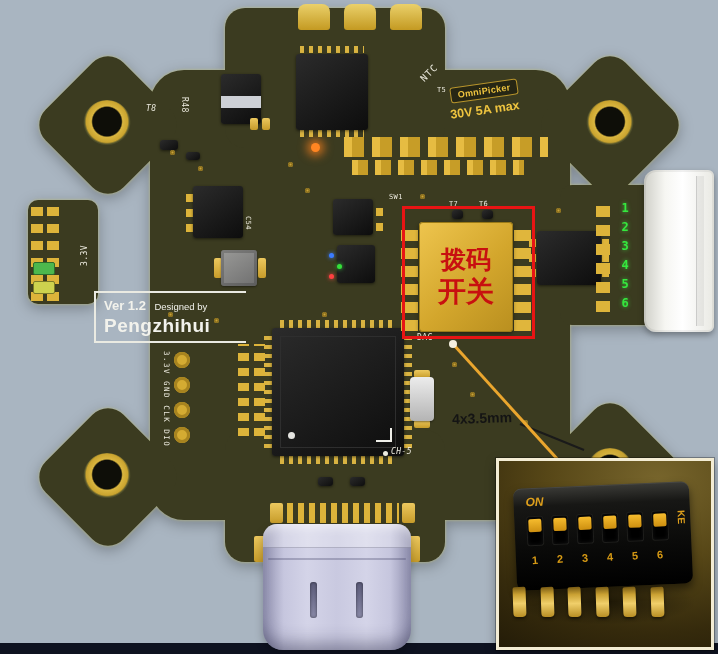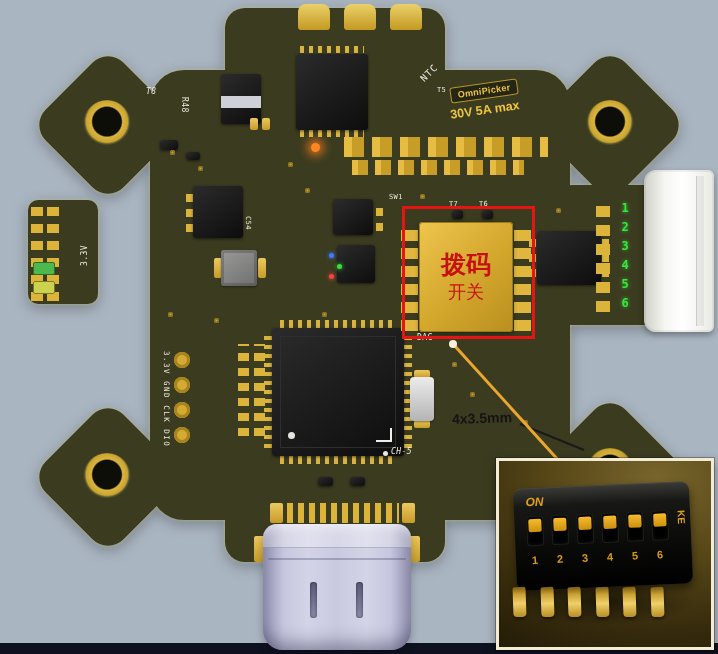--- a/index.html
+++ b/index.html
@@ -114,21 +114,21 @@
   <div class="pad" style="left:414px;top:420px;width:16px;height:8px;"></div>
   <div class="abs" style="left:410px;top:377px;width:24px;height:44px;border-radius:4px;background:linear-gradient(180deg,#ececec,#b4b4b4);box-shadow:0 1px 2px rgba(0,0,0,.4);"></div>
 
   <div class="dipcol" style="left:401px;top:229px;width:17px;height:102px;"></div>
   <div class="dipcol" style="left:514px;top:229px;width:17px;height:102px;"></div>
   <div class="abs" style="left:419px;top:222px;width:94px;height:110px;border-radius:4px;
               background:linear-gradient(135deg,#eec54e 0%,#d3a62c 55%,#b98f1f 100%);
               box-shadow:0 2px 4px rgba(0,0,0,.4),inset 0 0 0 1px #9a7a18;
               display:flex;flex-direction:column;align-items:center;justify-content:center;gap:2px;">
     <div style="font-size:25px;font-weight:bold;color:#c81010;font-family:'DejaVu Sans',sans-serif;line-height:1.15;">拨码</div>
-    <div style="font-size:18px;font-weight:normal;color:#c81010;font-family:'DejaVu Sans',sans-serif;line-height:1.15;">开关</div>
+    <div style="font-size:28px;font-weight:bold;color:#c81010;font-family:'DejaVu Sans',sans-serif;line-height:1.15;">开关</div>
   </div>
 
   <div class="padcol9" style="left:31px;top:205px;width:12px;height:96px;"></div>
   <div class="padcol9" style="left:47px;top:205px;width:12px;height:96px;"></div>
   <div class="abs" style="left:33px;top:262px;width:22px;height:13px;background:#4db84d;border:1px solid #2c6e2c;border-radius:2px;"></div>
   <div class="abs" style="left:33px;top:281px;width:22px;height:13px;background:#cdd24e;border:1px solid #7a7a28;border-radius:2px;"></div>
 
   <div class="padcol11" style="left:596px;top:200px;width:14px;height:112px;"></div>
   <div class="abs" style="left:617px;top:199px;width:16px;">
     <span class="greennum">1</span>
@@ -138,20 +138,27 @@
     <span class="greennum">5</span>
     <span class="greennum">6</span>
   </div>
 
   <div class="abs" style="left:644px;top:170px;width:70px;height:162px;border-radius:12px 6px 6px 12px;
               background:linear-gradient(90deg,#cfcfc8 0%,#f6f6f2 30%,#ffffff 55%,#e9e9e3 100%);
               box-shadow:0 3px 6px rgba(0,0,0,.35),inset 0 0 0 2px rgba(0,0,0,.06);">
     <div style="position:absolute;left:52px;top:6px;width:8px;height:150px;background:rgba(0,0,0,.05);border-left:1px solid rgba(0,0,0,.12);"></div>
   </div>
 
+  <div class="abs" style="left:94px;top:291px;width:152px;height:52px;border:2px solid #eaeae2;border-right:0;padding:3px 8px;color:#f2f2ec;">
+    <div style="white-space:nowrap;">
+      <span style="font-size:13px;font-weight:bold;">Ver 1.2</span>
+      <span style="font-size:9.5px;margin-left:4px;">Designed by</span>
+    </div>
+    <div style="font-size:19px;font-weight:bold;letter-spacing:.5px;margin-top:1px;">Pengzhihui</div>
+  </div>
 
   <div class="tpad" style="left:174px;top:352px;"></div>
   <div class="tpad" style="left:174px;top:377px;"></div>
   <div class="tpad" style="left:174px;top:402px;"></div>
   <div class="tpad" style="left:174px;top:427px;"></div>
   <div class="silk" style="left:171px;top:351px;font-size:7.5px;transform:rotate(90deg);transform-origin:0 0;letter-spacing:1.5px;">3.3V GND CLK DIO</div>
 
   <div class="padcol8" style="left:238px;top:344px;width:11px;height:92px;"></div>
   <div class="padcol8" style="left:254px;top:344px;width:11px;height:92px;"></div>
 
@@ -184,21 +191,21 @@
   <div class="via" style="left:305px;top:188px;"></div>
   <div class="via" style="left:420px;top:194px;"></div>
   <div class="via" style="left:556px;top:208px;"></div>
   <div class="via" style="left:168px;top:312px;"></div>
   <div class="via" style="left:214px;top:318px;"></div>
   <div class="via" style="left:452px;top:362px;"></div>
   <div class="via" style="left:470px;top:392px;"></div>
   <div class="via" style="left:523px;top:420px;"></div>
   <div class="via" style="left:322px;top:312px;"></div>
 
-  <div class="silk" style="left:146px;top:87px;font-style:italic;">T8</div>
+  <div class="silk" style="left:146px;top:104px;font-style:italic;">T8</div>
   <div class="silk" style="left:189px;top:97px;transform:rotate(90deg);transform-origin:0 0;">R48</div>
   <div class="silk" style="left:418px;top:76px;font-size:9.5px;letter-spacing:1px;transform:rotate(-45deg);transform-origin:0 0;">NTC</div>
   <div class="silk" style="left:437px;top:86px;font-size:7px;">T5</div>
   <div class="silk" style="left:389px;top:193px;font-size:7px;">SW1</div>
   <div class="silk" style="left:449px;top:200px;font-size:7px;">T7</div>
   <div class="silk" style="left:479px;top:200px;font-size:7px;text-align:right;">T6</div>
   <div class="silk" style="left:252px;top:216px;font-size:7px;transform:rotate(90deg);transform-origin:0 0;">C54</div>
   <div class="silk" style="left:80px;top:266px;transform:rotate(-90deg);transform-origin:0 0;">3.3V</div>
   <div class="silk" style="left:417px;top:333px;">DAC</div>
   <div class="silk" style="left:391px;top:447px;font-style:italic;">CH-5</div>

